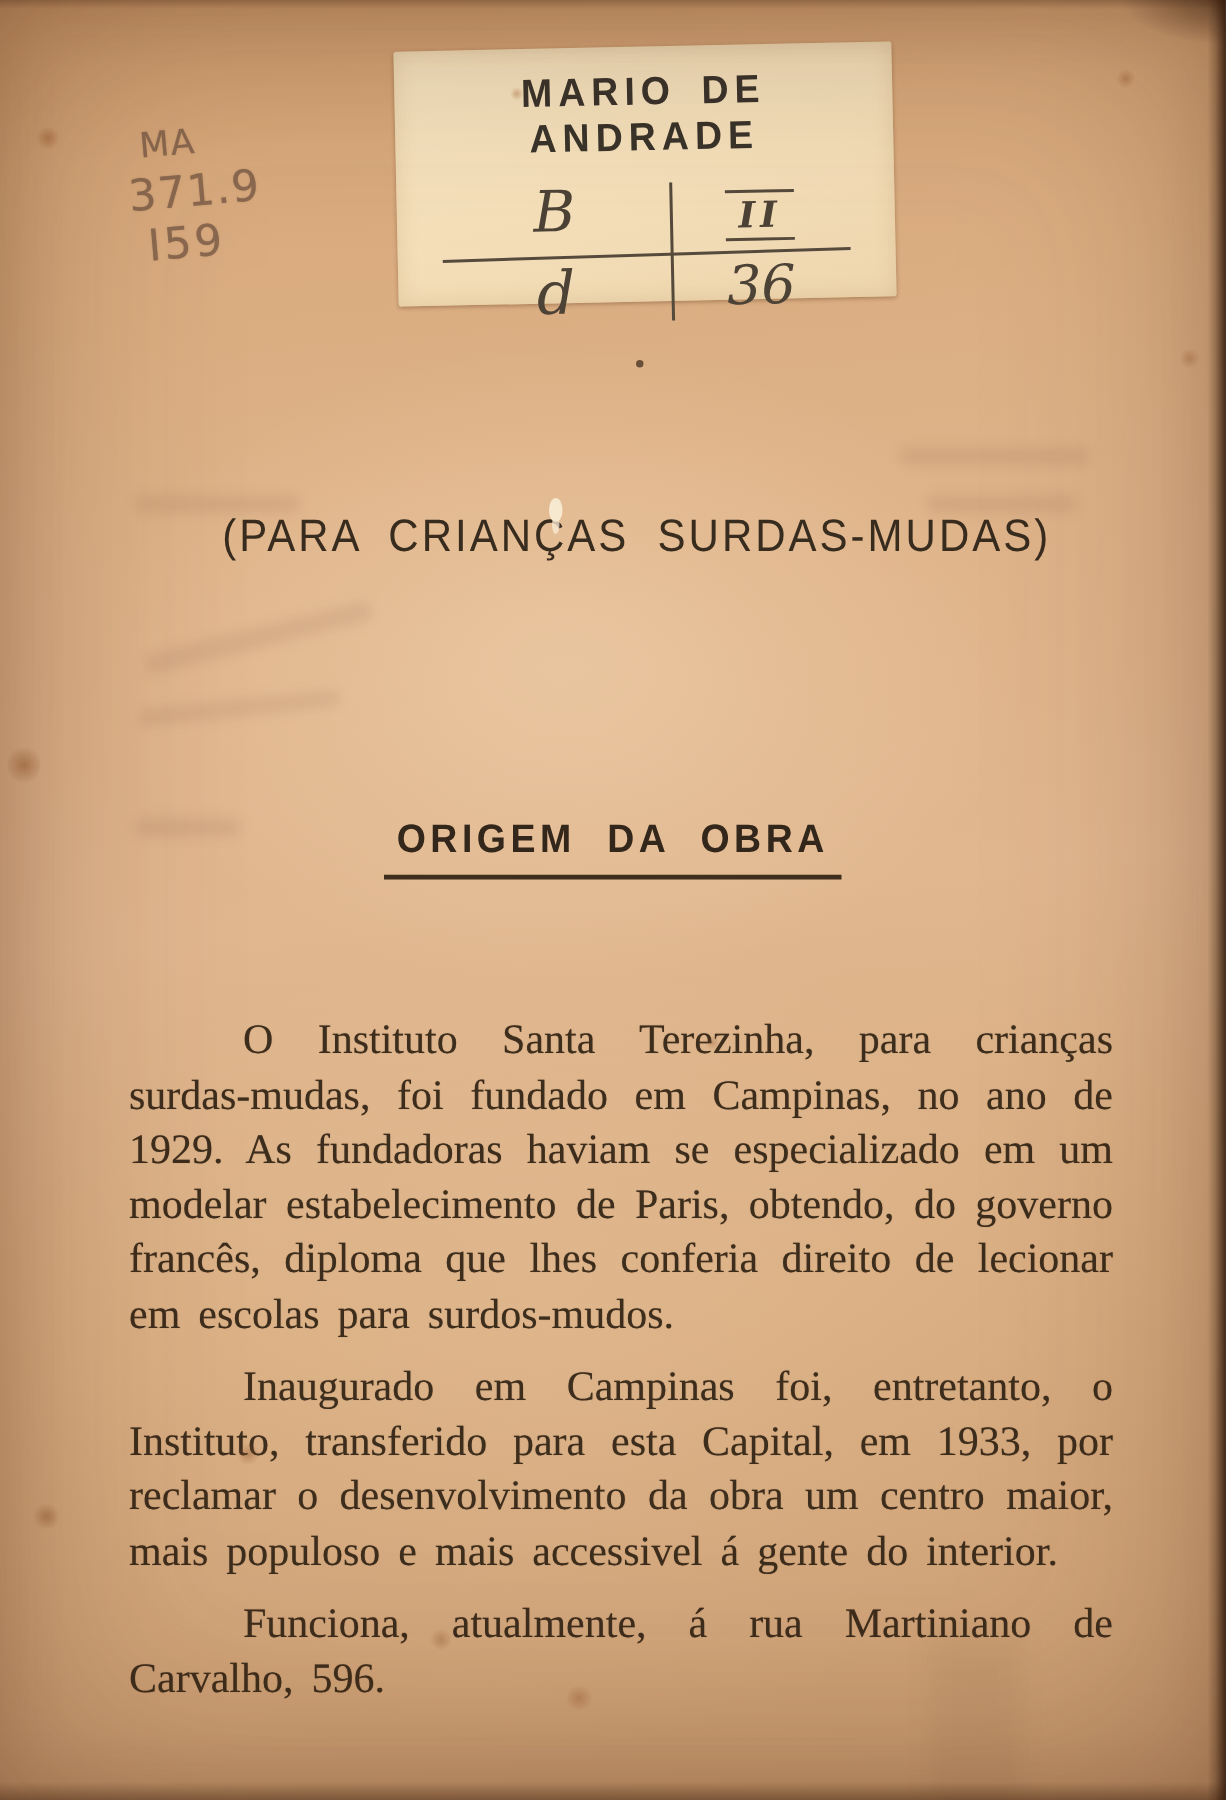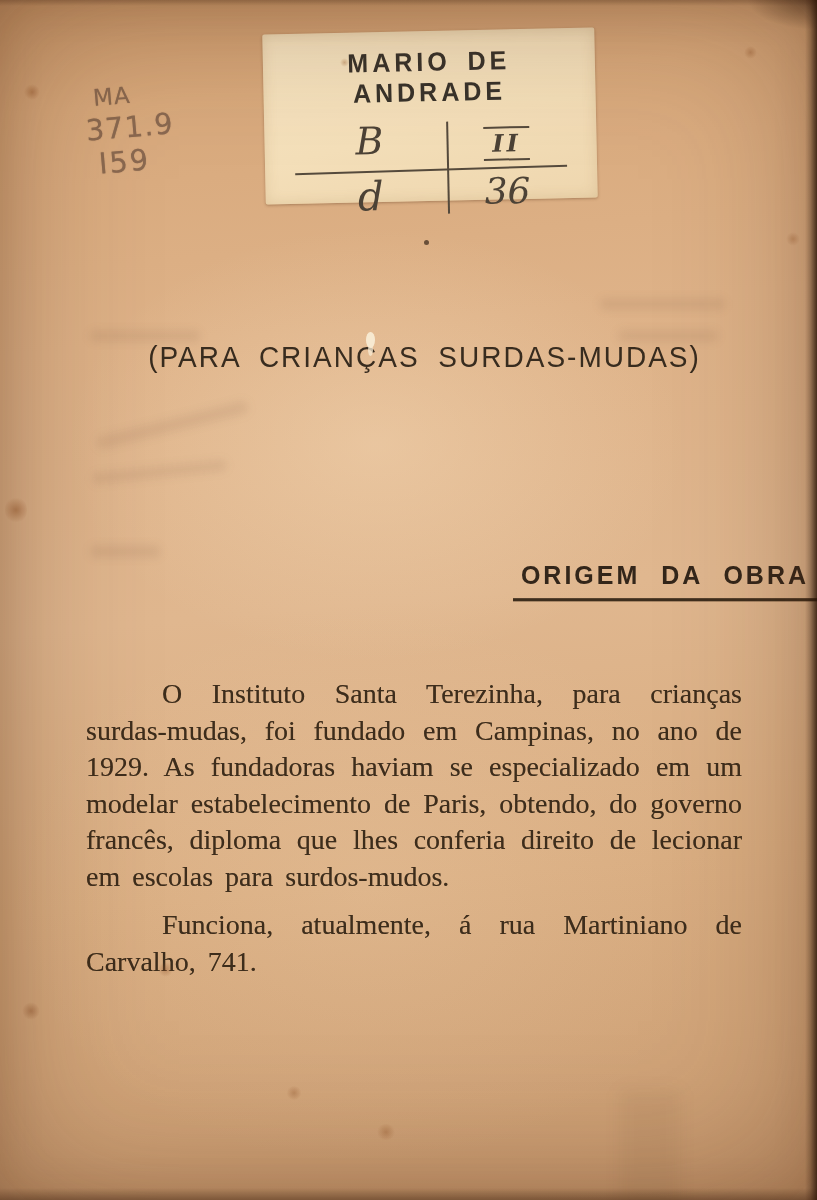--- a/index.html
+++ b/index.html
@@ -63,21 +63,21 @@
     display:inline-block;font-family:"Liberation Sans",sans-serif;font-weight:400;
     font-size:43px;letter-spacing:2px;word-spacing:16px;color:#33271a;
     transform:scale(0.95,1.14);transform-origin:center top;
   }
   .subtitle-wrap{position:absolute;top:340px;left:16px;width:100%;text-align:center;}
   .subtitle{
     display:inline-block;font-family:"Liberation Sans",sans-serif;
     font-size:28px;letter-spacing:2px;word-spacing:9px;color:#382c1f;
     transform:scaleY(1.08);transform-origin:center top;
   }
-  .heading-wrap{position:absolute;top:560px;left:0;width:100%;text-align:right;}
+  .heading-wrap{position:absolute;top:545px;left:0;width:100%;text-align:center;}
   .heading{
     display:inline-block;font-family:"Liberation Sans",sans-serif;font-weight:bold;
     font-size:25px;letter-spacing:3px;word-spacing:11px;color:#33261a;
     padding:0 8px 7px;border-bottom:3px solid #3e2e1d;
     transform:scaleY(1.06);transform-origin:center top;
   }
 
   
   .body-text{
     position:absolute;left:86px;top:676px;width:656px;
@@ -138,21 +138,22 @@
 
   <div class="subtitle-wrap">
     <span class="subtitle">(PARA CRIANÇAS SURDAS-MUDAS)</span>
   </div>
   <div class="heading-wrap">
     <span class="heading">ORIGEM DA OBRA</span>
   </div>
 
   <div class="body-text">
     <p>O Instituto Santa Terezinha, para crianças surdas-mudas, foi fundado em Campinas, no ano de 1929. As fundadoras haviam se especializado em um modelar estabelecimento de Paris, obtendo, do governo francês, diploma que lhes conferia direito de lecionar em escolas para surdos-mudos.</p>
-    <p>Funciona, atualmente, á rua Martiniano de Carvalho, 741.</p>
+    <p>Inaugurado em Campinas foi, entretanto, o Instituto, transferido para esta Capital, em 1933, por reclamar o desenvolvimento da obra um centro maior, mais populoso e mais accessivel á gente do interior.</p>
+    <p>Funciona, atualmente, á rua Martiniano de Carvalho, 596.</p>
   </div>
 
   <div class="ghost g1"></div>
   <div class="ghost g2"></div>
   <div class="ghost g3"></div>
   <div class="ghost g4"></div>
   <div class="ghost g5"></div>
   <div class="ghost g6"></div>
   <div class="ghost g7"></div>
 

